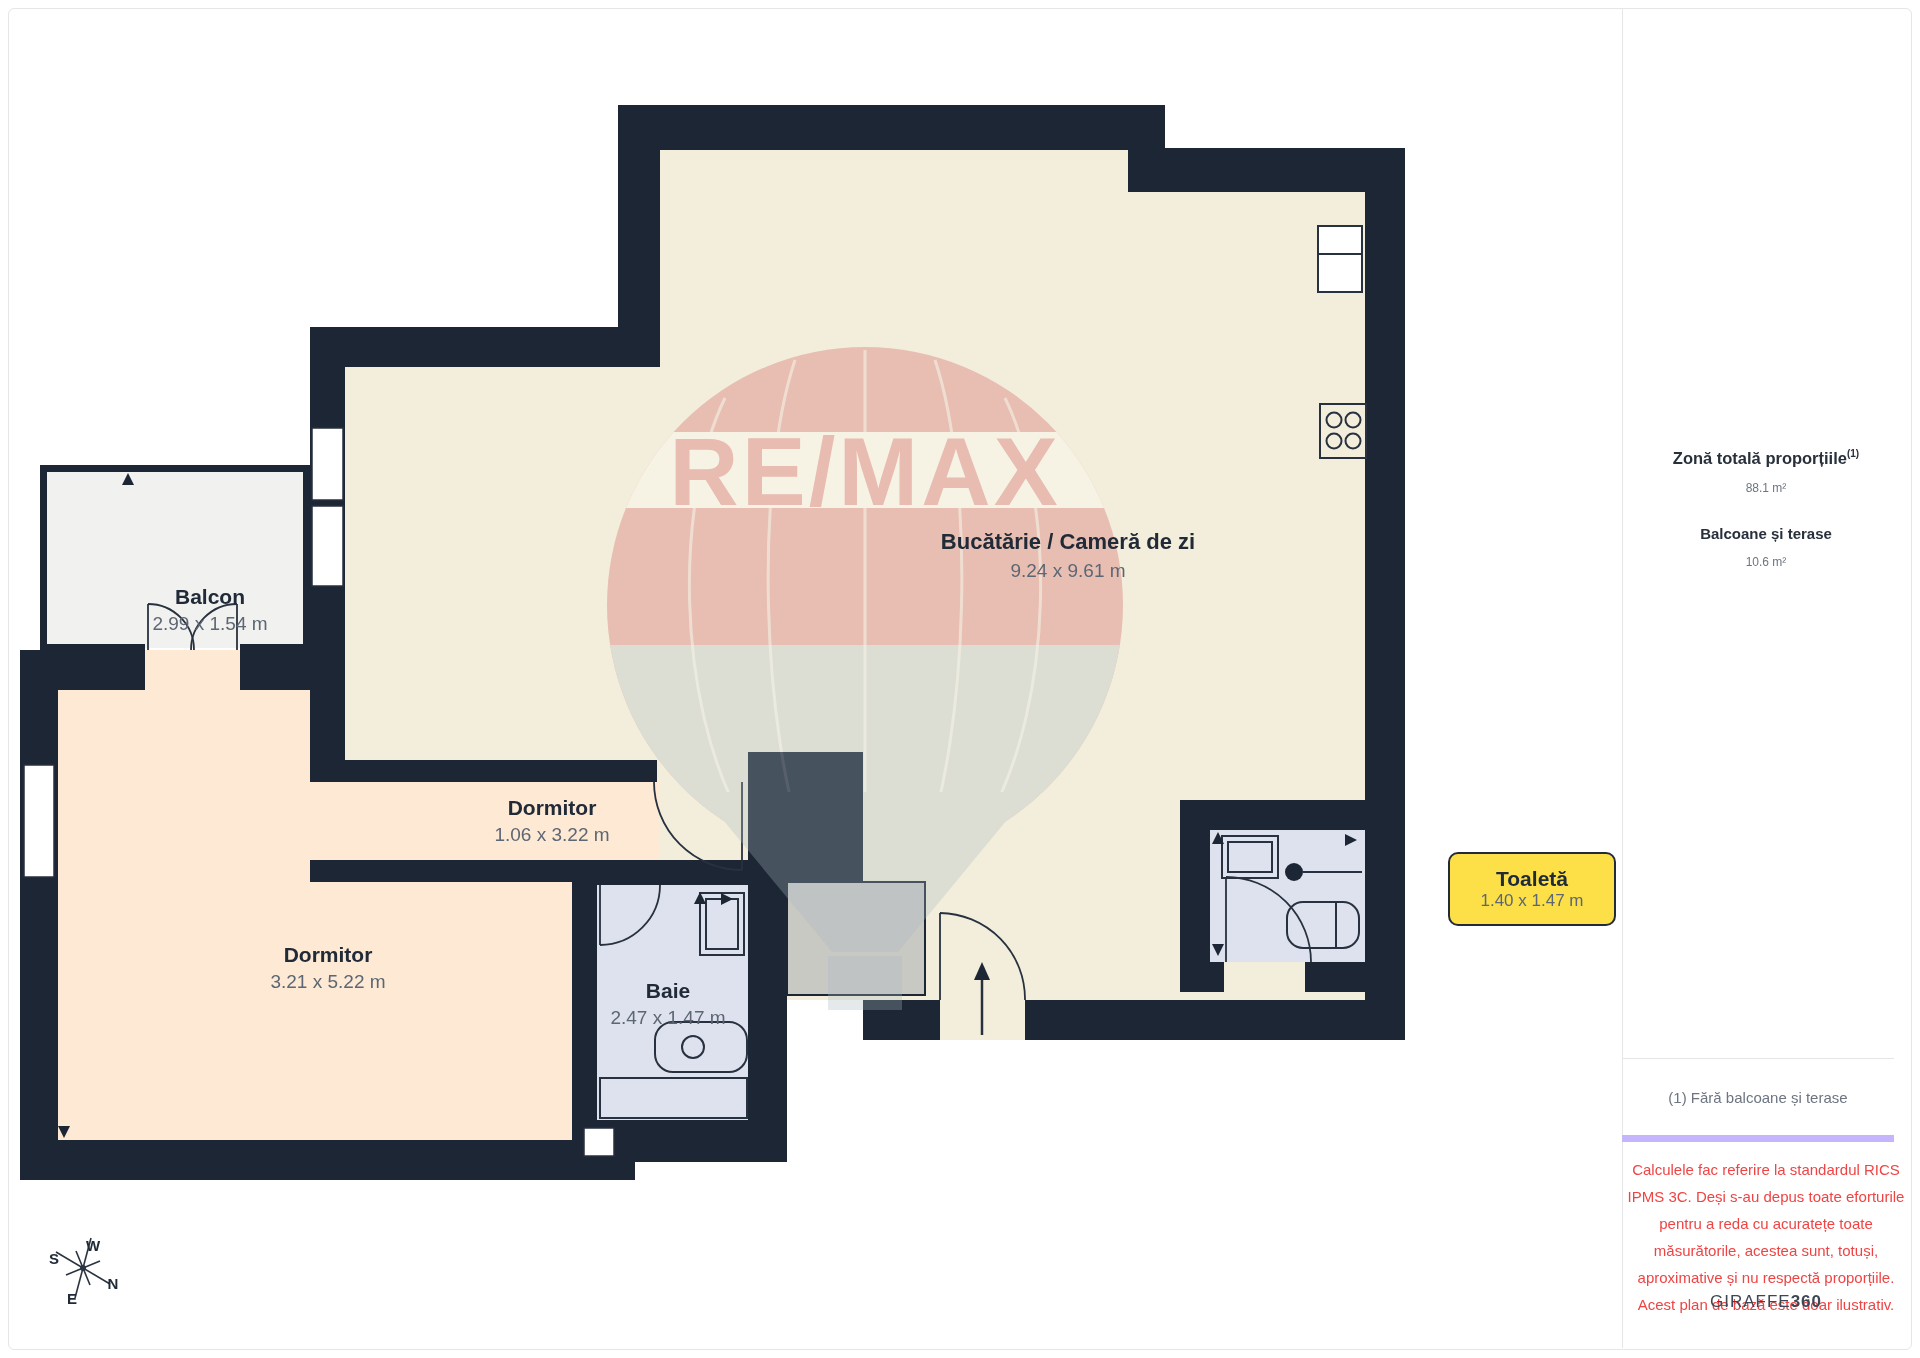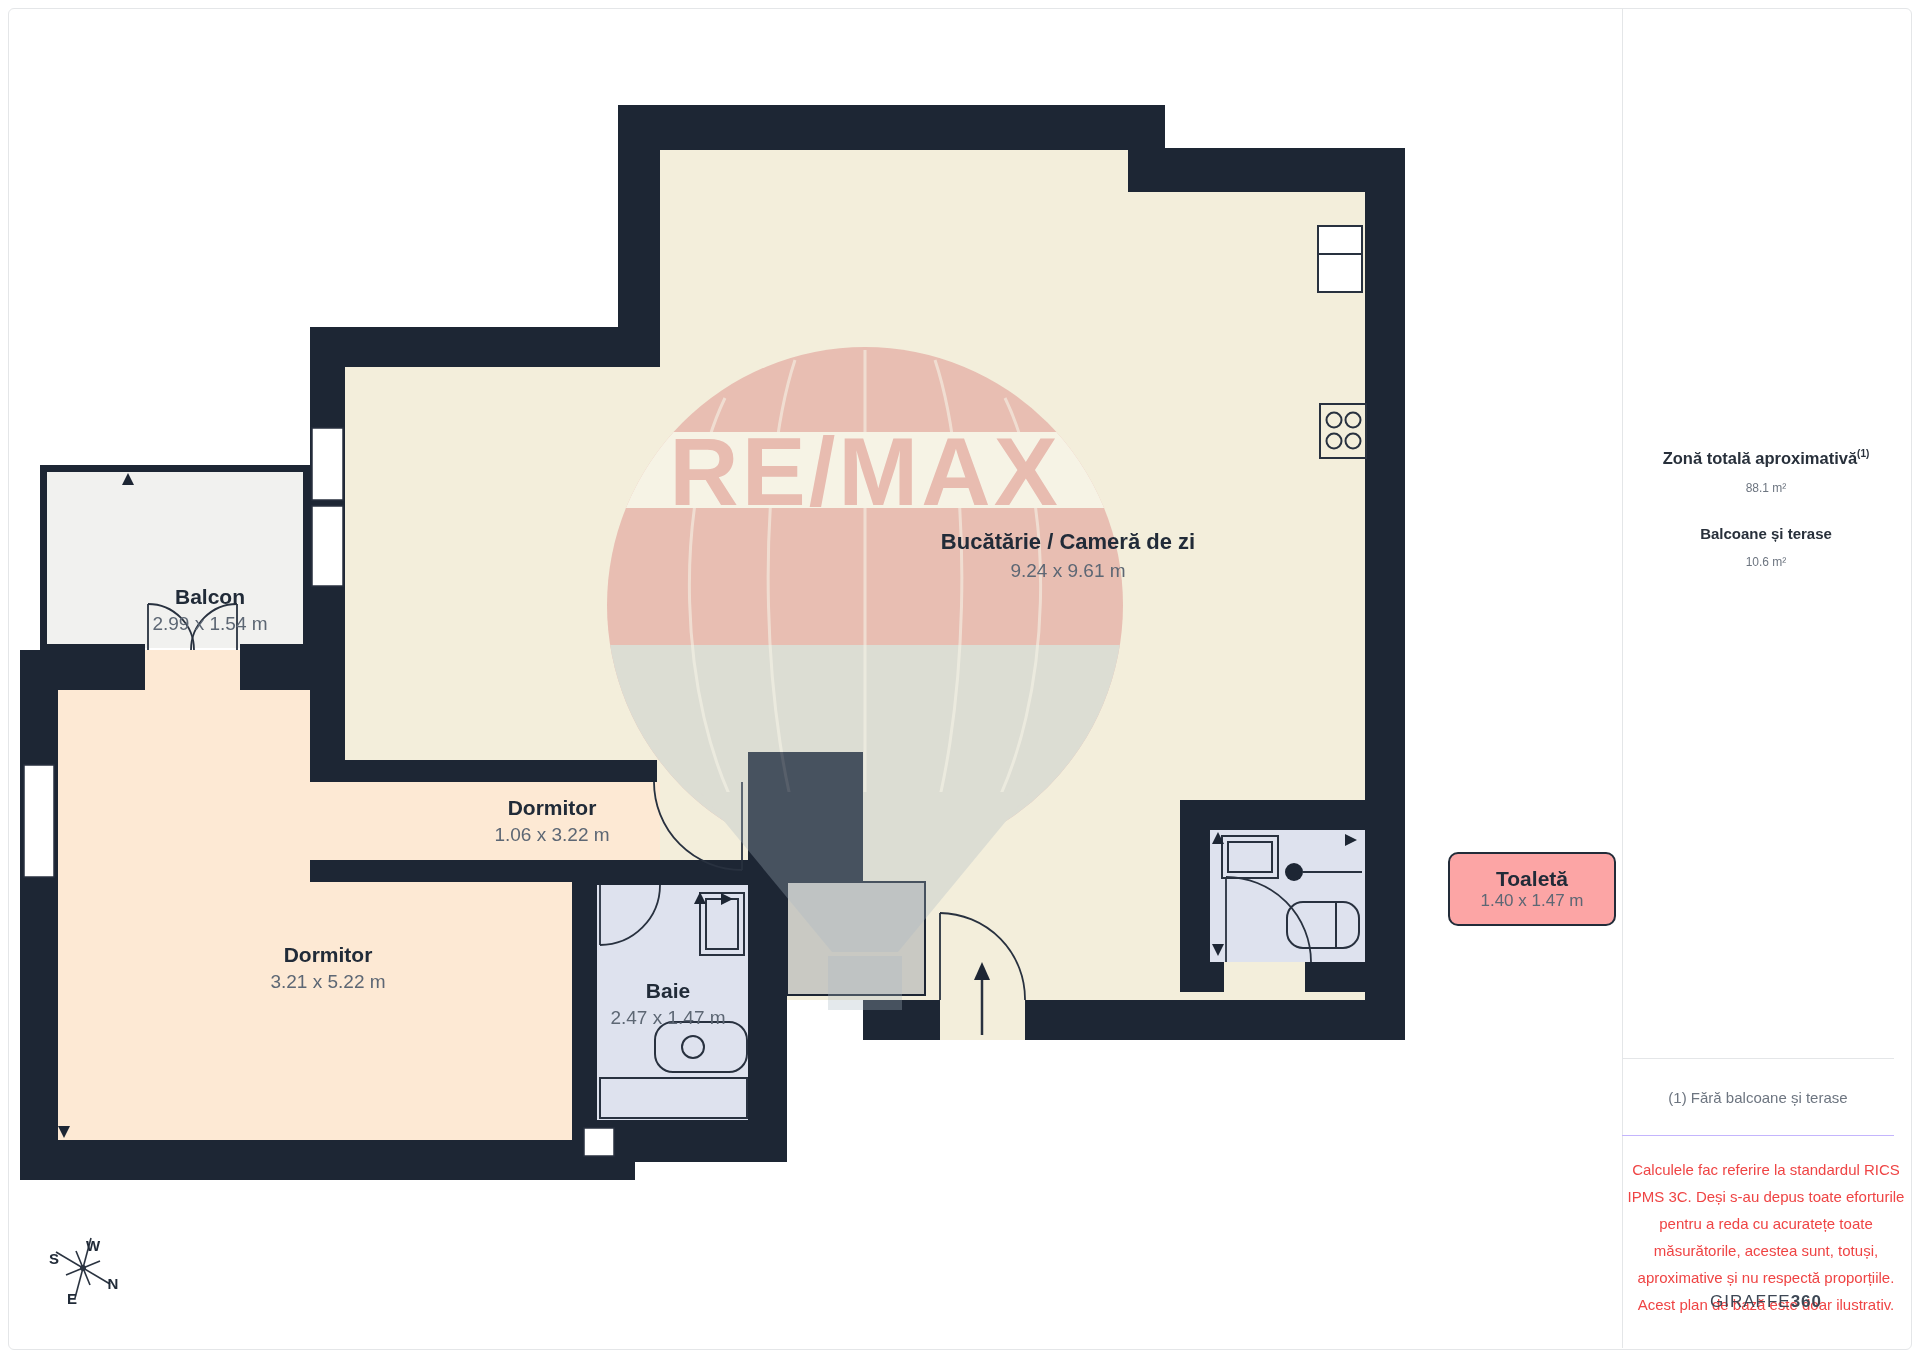--- a/index.html
+++ b/index.html
@@ -7,31 +7,31 @@
        font-family:"Liberation Sans","DejaVu Sans",sans-serif;}
   .frame{position:absolute;left:8px;top:8px;width:1902px;height:1340px;
          border:1px solid #e4e6e8;border-radius:6px;}
   .vdivider{position:absolute;left:1622px;top:8px;width:1px;height:1340px;background:#e4e6e8;}
   svg.plan{position:absolute;left:0;top:0;width:1920px;height:1358px;}
   .room-label{position:absolute;transform:translateX(-50%);text-align:center;line-height:1.4;}
   .room-name{font-size:21px;font-weight:bold;color:#212b38;white-space:nowrap;}
   .room-dims{font-size:19px;color:#5d6774;white-space:nowrap;}
   .room-label.kitchen .room-name{font-size:22px;}
   .toilet-box{position:absolute;left:1448px;top:852px;width:164px;height:70px;
-              background:#fca5a5;border:2px solid #222c39;border-radius:10px;
+              background:#fde047;border:2px solid #222c39;border-radius:10px;
               display:flex;flex-direction:column;align-items:center;justify-content:center;}
   .toilet-box .room-name{font-size:21px;}
   .toilet-box .room-dims{font-size:17px;}
   .sidebar-summary{position:absolute;left:1622px;top:448px;width:288px;text-align:center;}
   .sb-title{font-size:16.5px;font-weight:bold;color:#28303b;}
   .sb-title sup{font-size:10px;}
   .sb-value{font-size:12px;color:#6d7580;margin-top:13px;}
   .sb-sub{font-size:15px;font-weight:bold;color:#28303b;margin-top:30px;}
   .sidebar-note{position:absolute;left:1622px;top:1058px;width:272px;height:76px;
-                border-top:1px solid #e4e6e8;border-bottom:1px solid #c4b5fd;
+                border-top:1px solid #e4e6e8;border-bottom:7px solid #c4b5fd;
                 display:flex;align-items:center;justify-content:center;
                 font-size:15px;color:#6d7580;}
   .sidebar-disclaimer{position:absolute;left:1620px;top:1156px;width:292px;
                       font-size:15px;line-height:27px;color:#ef4444;text-align:center;}
   .sidebar-brand{position:absolute;left:1622px;top:1292px;width:288px;text-align:center;
                  font-size:17px;color:#3d4754;letter-spacing:1px;}
   .sidebar-brand .b360{font-weight:bold;}
 </style>
 </head>
 <body>
@@ -197,20 +197,20 @@
 <div class="room-label" style="left:668px;top:976px;">
   <div class="room-name">Baie</div>
   <div class="room-dims">2.47 x 1.47 m</div>
 </div>
 <div class="toilet-box">
   <div class="room-name">Toaletă</div>
   <div class="room-dims">1.40 x 1.47 m</div>
 </div>
 
 <div class="sidebar-summary">
-  <div class="sb-title"><span>Zonă totală aproximativă</span><sup>(1)</sup></div>
+  <div class="sb-title"><span>Zonă totală proporțiile</span><sup>(1)</sup></div>
   <div class="sb-value">88.1 m²</div>
   <div class="sb-sub">Balcoane și terase</div>
   <div class="sb-value">10.6 m²</div>
 </div>
 <div class="sidebar-note">(1) Fără balcoane și terase</div>
 <div class="sidebar-disclaimer">Calculele fac referire la standardul RICS IPMS 3C. Deși s-au depus toate eforturile pentru a reda cu acuratețe toate măsurătorile, acestea sunt, totuși, aproximative și nu respectă proporțiile. Acest plan de bază este doar ilustrativ.</div>
 <div class="sidebar-brand"><span>GIRAFFE</span><span class="b360">360</span></div>
 
 </body></html>

